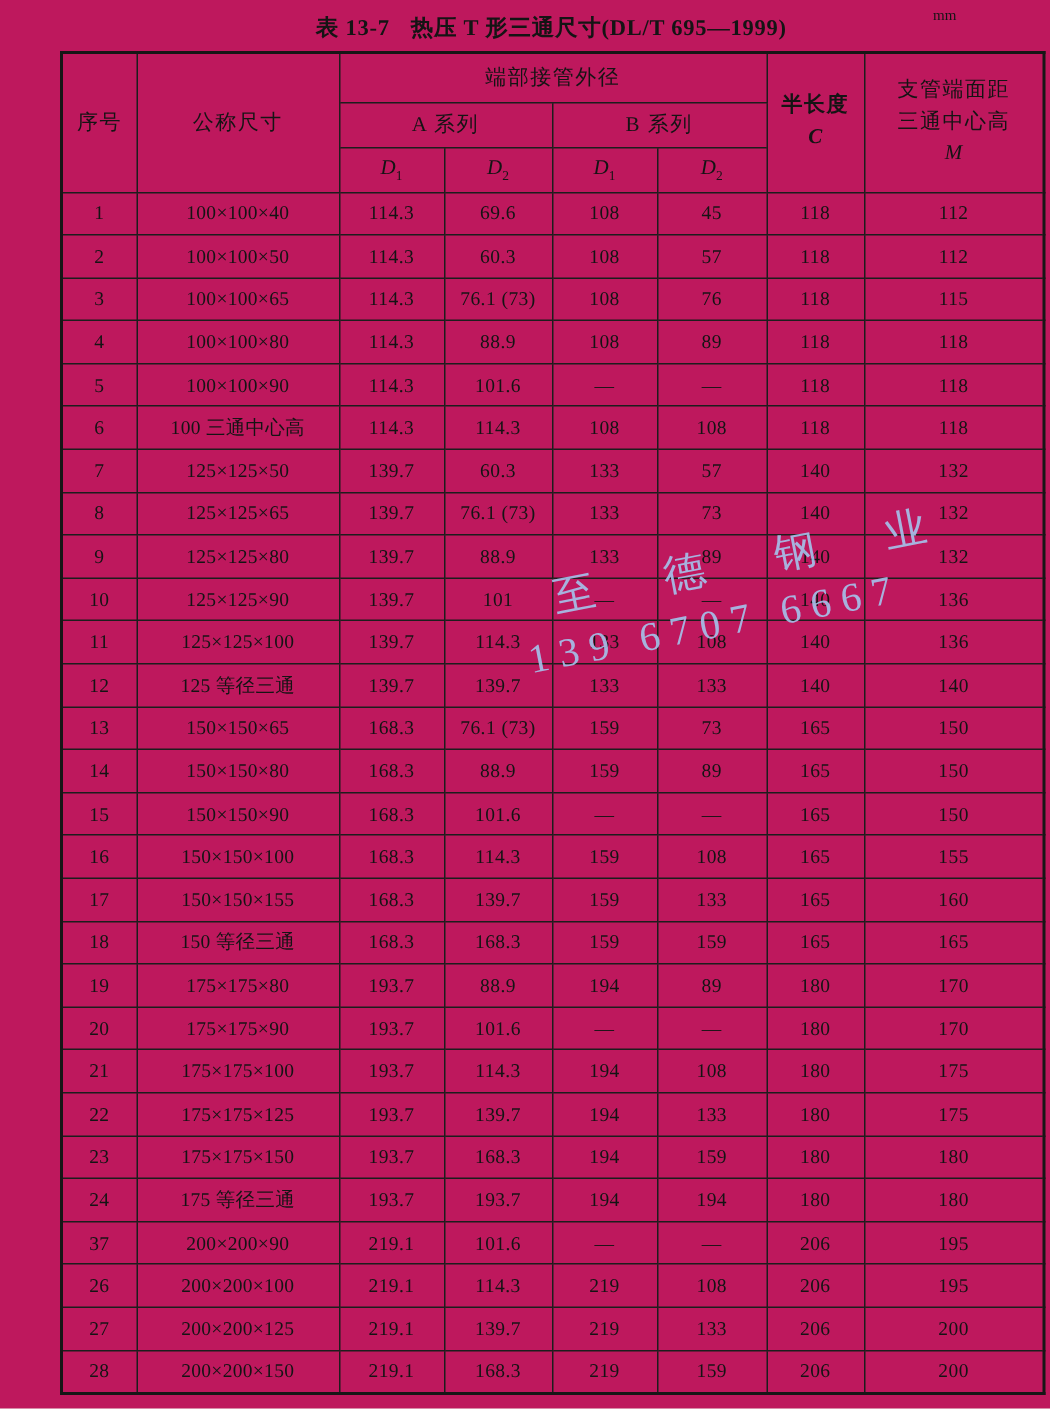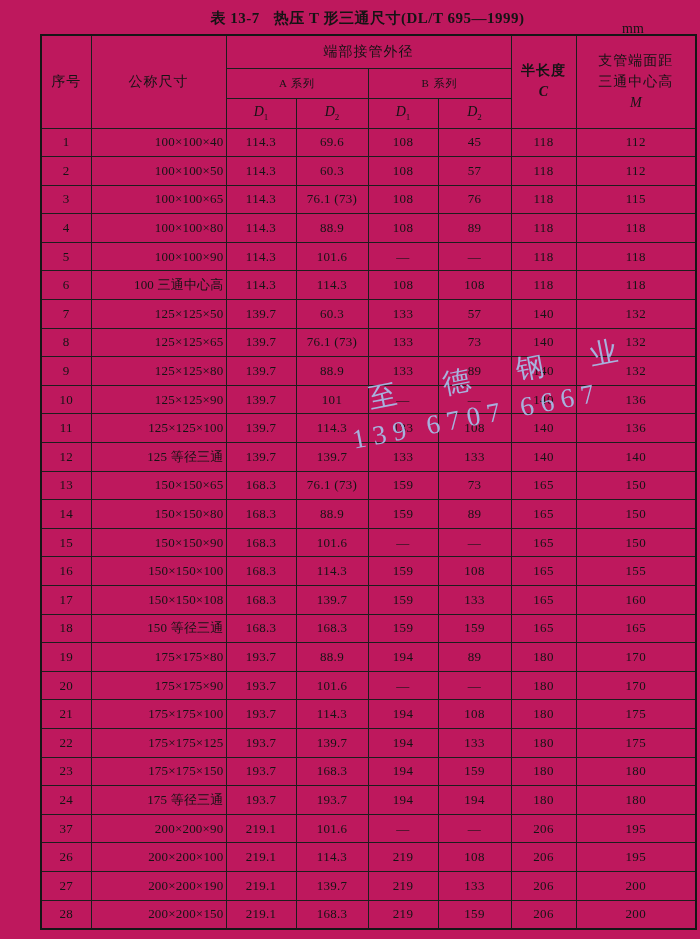--- a/index.html
+++ b/index.html
@@ -14,45 +14,45 @@
   }
   .title-row {
     position:absolute; top:9px; left:40px; width:655px;
     text-align:center;
     font-weight:bold; font-size:15px;
     letter-spacing:0.5px;
     white-space:nowrap;
   }
   .title-prefix { margin-right:14px; }
   .unit-label {
-    position:absolute; top:21px; left:622px;
-    font-weight:normal; font-size:14px;
+    position:absolute; top:5px; left:622px;
+    font-weight:normal; font-size:10px;
     font-family:"Liberation Serif","DejaVu Serif",serif;
   }
   table.dim-table {
     position:absolute; top:34px; left:40px;
     width:655px;
     border-collapse:collapse;
     table-layout:fixed;
     background:transparent;
   }
   .dim-table th, .dim-table td {
     border:1.5px solid #1d1d1d;
     text-align:center; vertical-align:middle;
     font-weight:normal;
     padding:0 2px;
     overflow:hidden;
   }
   .dim-table { border:2.5px solid #161616; }
   thead tr.h1 th { height:33px; font-size:14px; }
-  thead tr.h2 th { height:30px; font-size:11px; }
+  thead tr.h2 th { height:30px; font-size:14px; }
   thead tr.h3 th { height:30px; font-size:14px;margin-top:24px; }
   thead th { letter-spacing:1px; }
   tbody td { height:28.6px; font-size:13px; letter-spacing:0.3px; }
-  td.c-size { letter-spacing:0.2px;text-align:right; }
+  td.c-size { letter-spacing:0.2px; }
   .sym { font-style:italic; font-size:14px; letter-spacing:0; }
   .sym sub { font-style:normal; font-size:9px; letter-spacing:0; }
   .two-line div { line-height:1.45;font-weight:bold; }
   .three-line div { line-height:1.5;font-family:Liberation Serif, serif; }
   .watermark {
     position:absolute; left:346px; top:356px;
     transform:rotate(-11deg);
     color:#a5c3ec; opacity:0.9;
     pointer-events:none;
     white-space:nowrap;
@@ -264,21 +264,21 @@
           <td class="c-size">150×150×100</td>
           <td>168.3</td>
           <td>114.3</td>
           <td>159</td>
           <td>108</td>
           <td>165</td>
           <td>155</td>
         </tr>
         <tr>
           <td>17</td>
-          <td class="c-size">150×150×108</td>
+          <td class="c-size">150×150×155</td>
           <td>168.3</td>
           <td>139.7</td>
           <td>159</td>
           <td>133</td>
           <td>165</td>
           <td>160</td>
         </tr>
         <tr>
           <td>18</td>
           <td class="c-size">150 等径三通</td>
@@ -364,21 +364,21 @@
           <td class="c-size">200×200×100</td>
           <td>219.1</td>
           <td>114.3</td>
           <td>219</td>
           <td>108</td>
           <td>206</td>
           <td>195</td>
         </tr>
         <tr>
           <td>27</td>
-          <td class="c-size">200×200×190</td>
+          <td class="c-size">200×200×125</td>
           <td>219.1</td>
           <td>139.7</td>
           <td>219</td>
           <td>133</td>
           <td>206</td>
           <td>200</td>
         </tr>
         <tr>
           <td>28</td>
           <td class="c-size">200×200×150</td>

